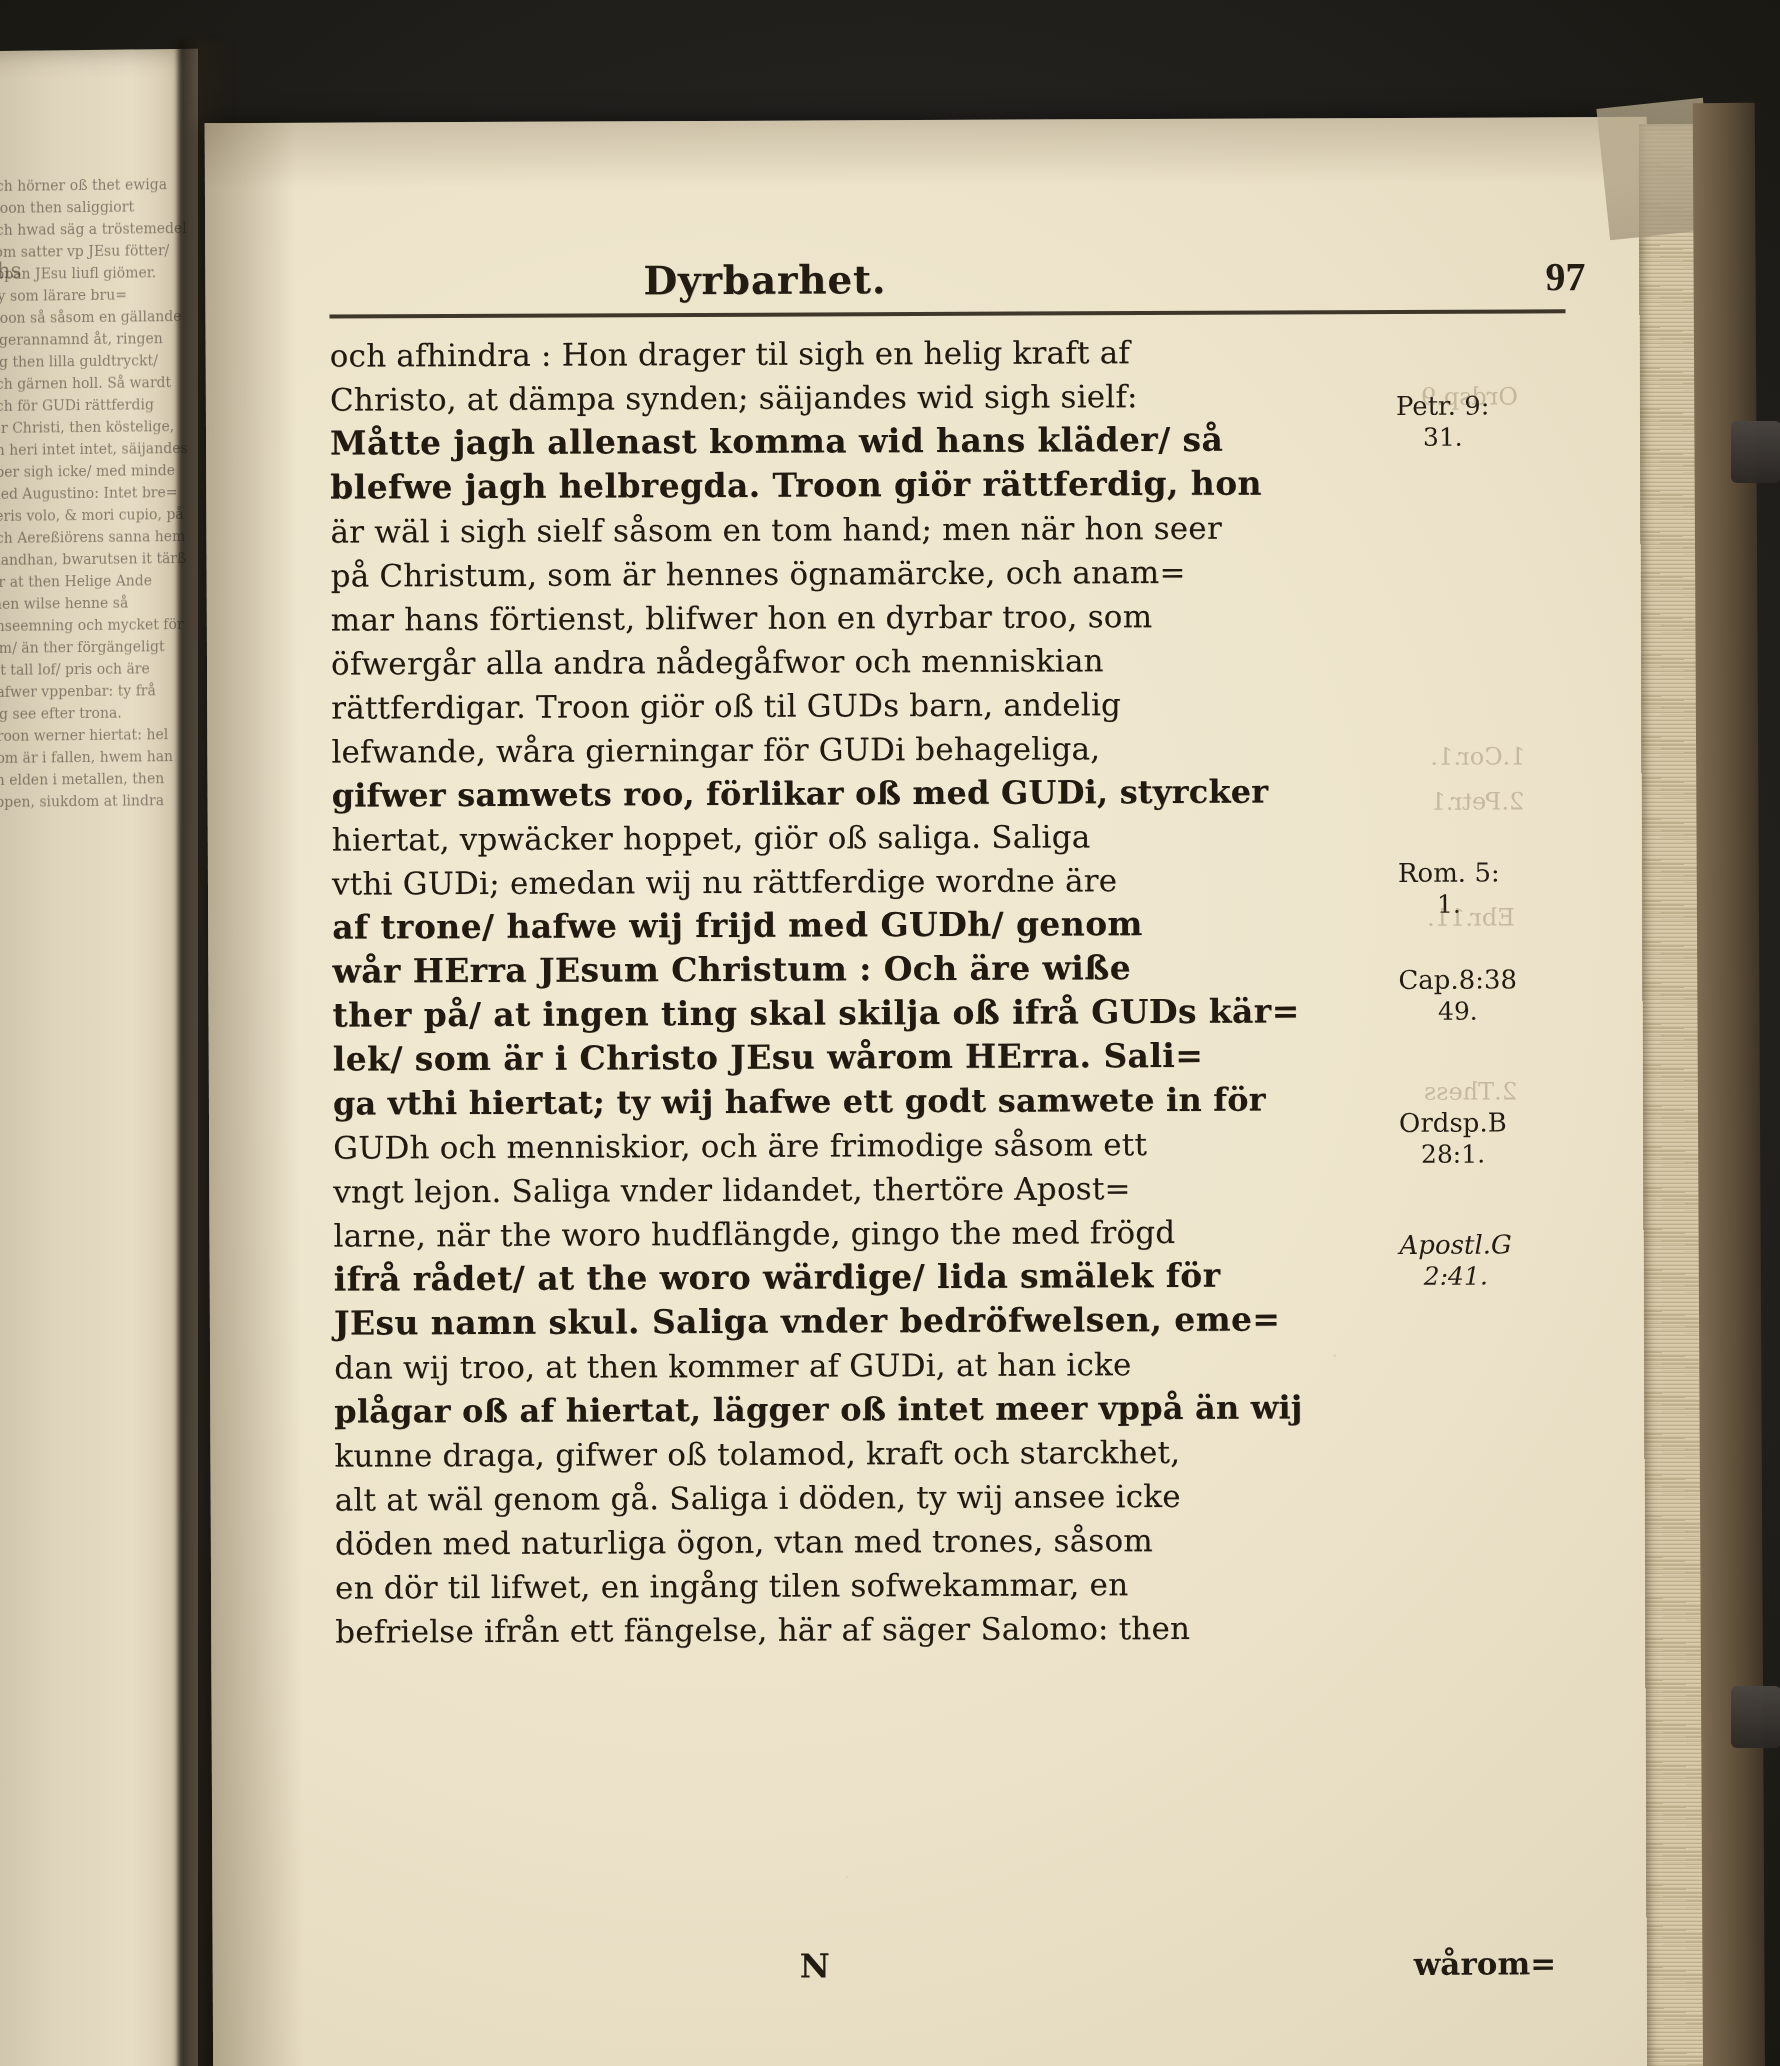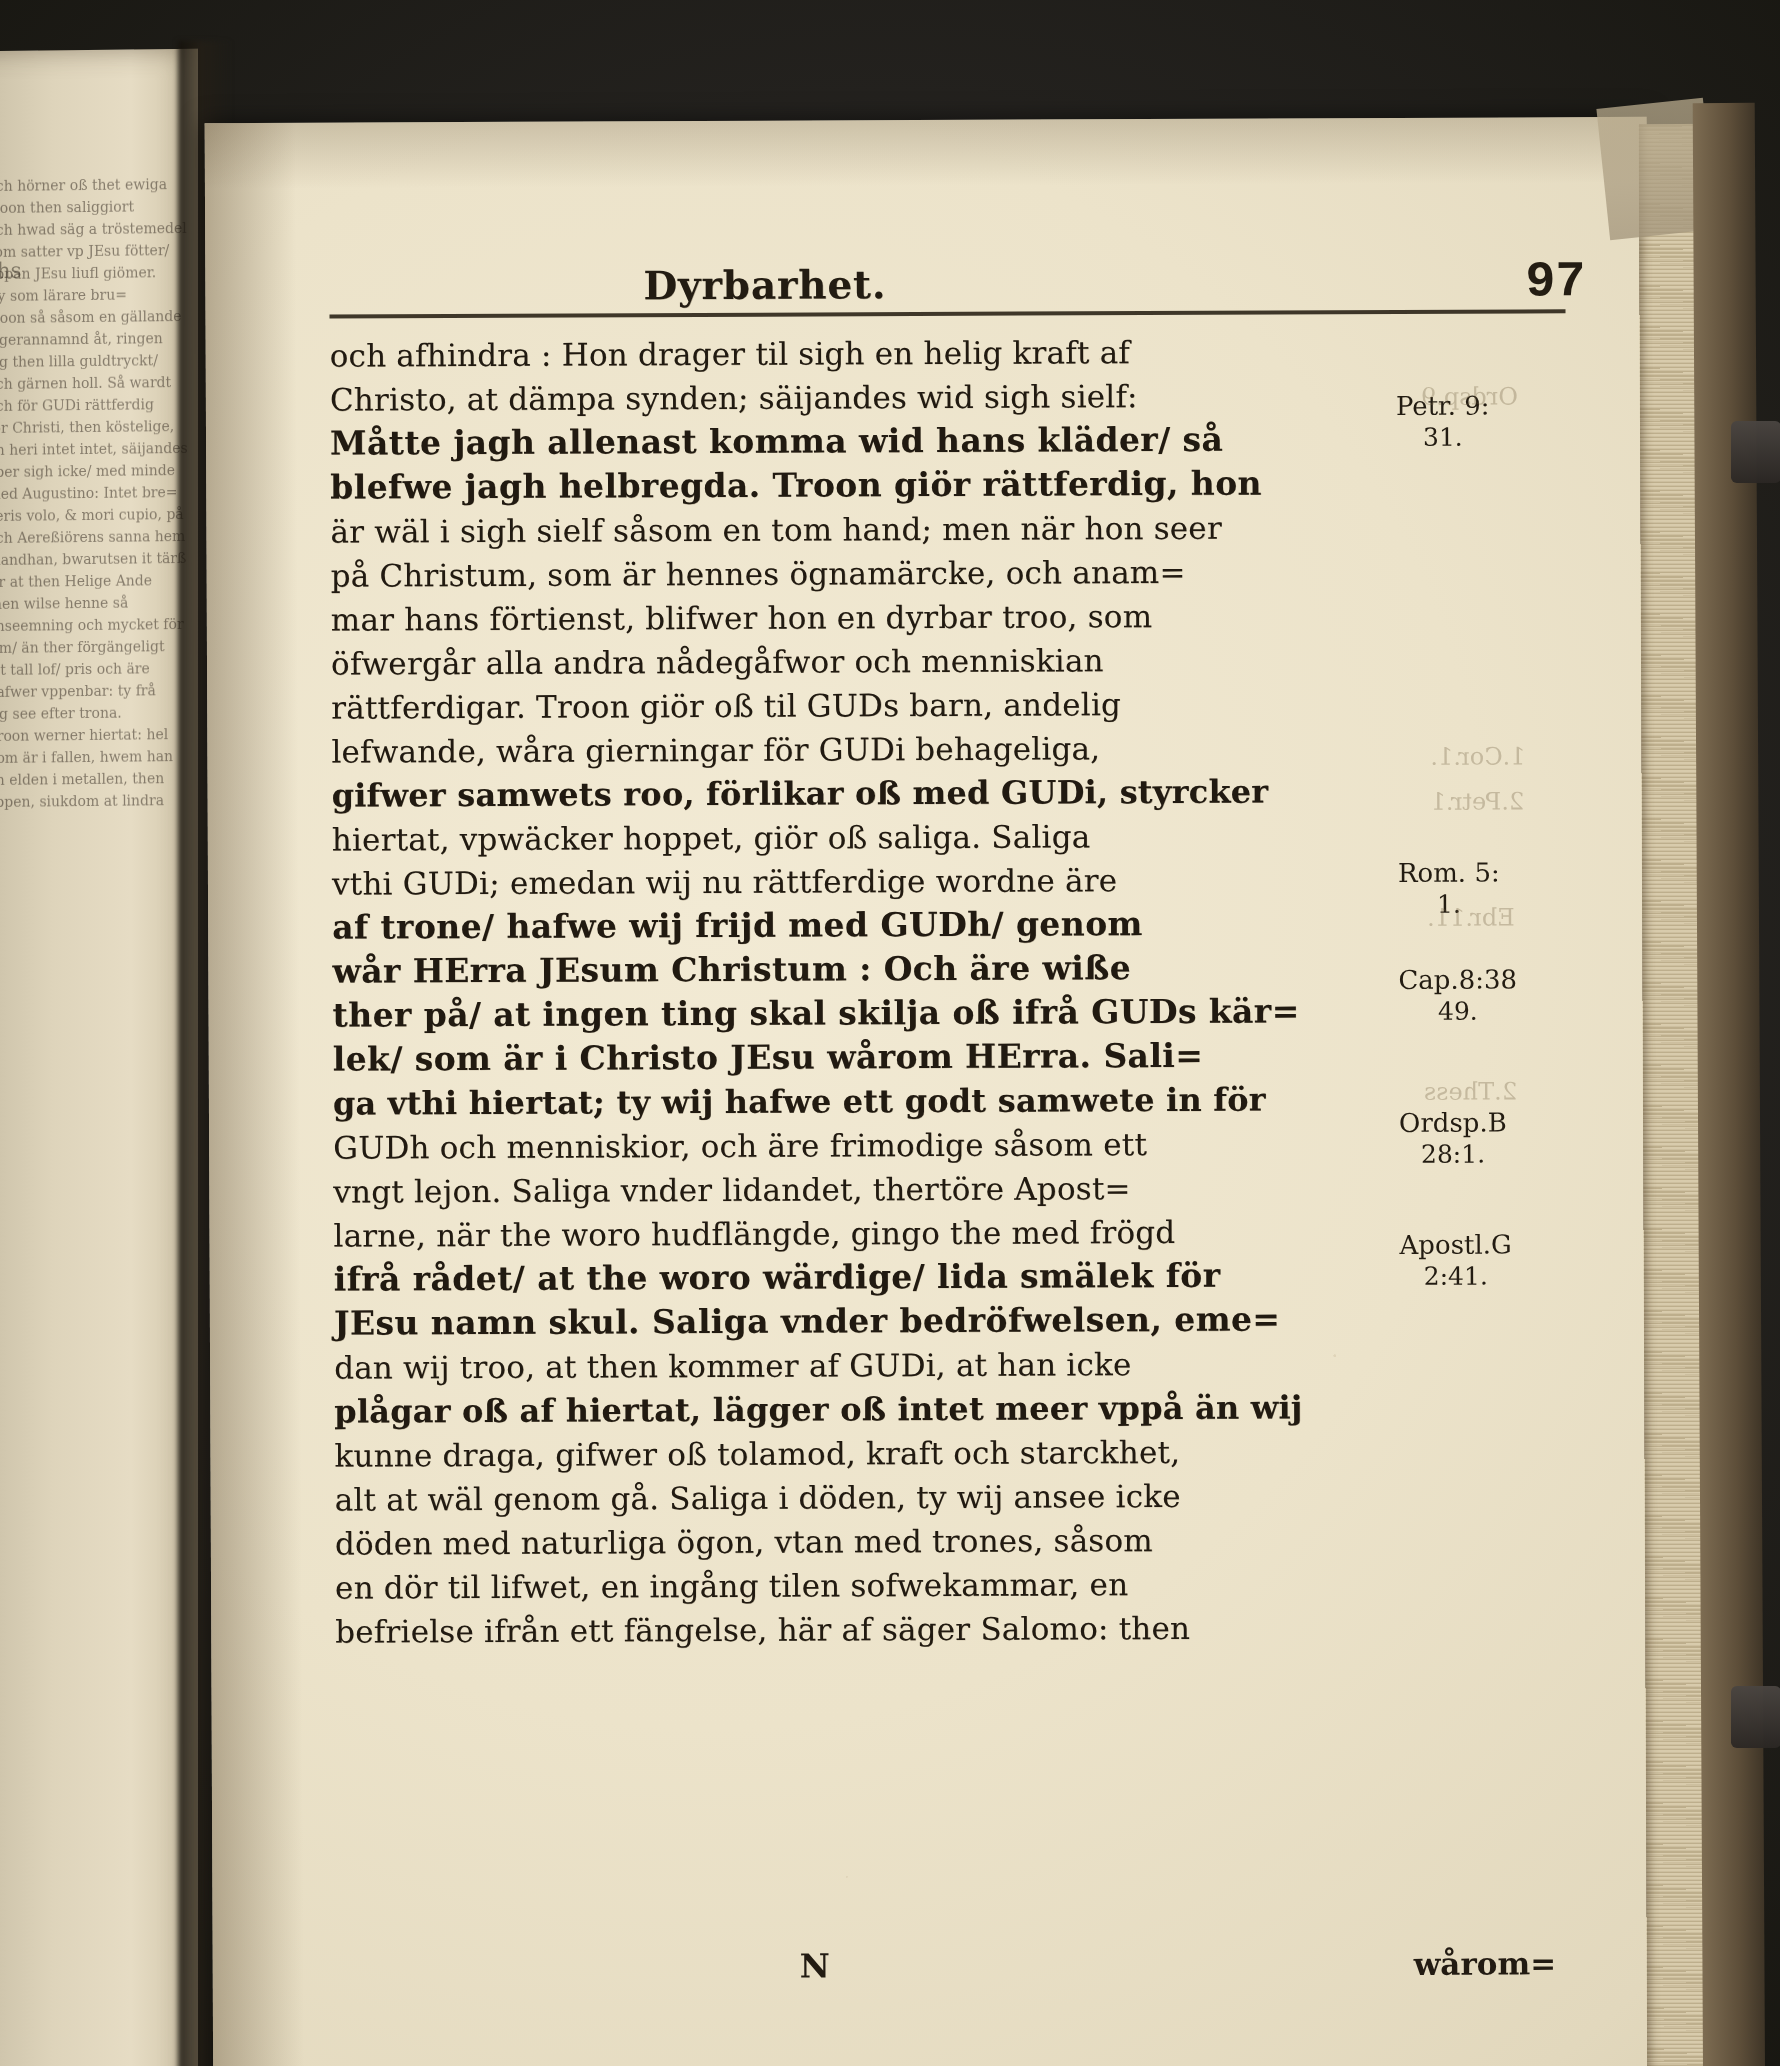--- a/index.html
+++ b/index.html
@@ -157,23 +157,23 @@
   .running-title {
     font-family: "DejaVu Serif", serif;
     font-weight: bold;
     font-size: 39px;
     letter-spacing: 0.8px;
     color: #231c12;
     margin-left: 314px;
     text-shadow: 0.4px 0.4px 0 rgba(60,45,25,.35);
   }
   .folio {
-    font-family: Liberation Mono, monospace;
-    font-weight: bold;
-    font-size: 50px;
+    font-family: Liberation Serif, serif;
+    font-weight: bold;
+    font-size: 40px;
     color: #241d13;
     margin-right: -58px;
   }
   .rule {
     position: absolute;
     left: 124px;
     top: 192px;
     width: 1236px;
     height: 3.7px;
     background: #2b2317;
@@ -330,21 +330,21 @@
         <span class="ln">döden med naturliga ögon, vtan med trones, såsom</span>
         <span class="ln">en dör til lifwet, en ingång tilen sofwekammar, en</span>
         <span class="ln">befrielse ifrån ett fängelse, här af säger Salomo: then</span>
       </div>
 
     <div class="margin-notes" id="margin-notes">
         <div class="mnote" style="top: 62px;"><span>Petr. 9:</span><span class="sub">31.</span></div>
         <div class="mnote" style="top: 529px;"><span>Rom.  5:</span><span class="sub">1.</span></div>
         <div class="mnote" style="top: 636px;"><span>Cap.8:38</span><span class="sub">49.</span></div>
         <div class="mnote" style="top: 779px;"><span>Ordsp.B</span><span class="sub">28:1.</span></div>
-        <div class="mnote" style="top: 901px;"><span>Apostl.G</span><span class="sub">2:41.</span></div>
+        <div class="mnote" style="top: 901px; font-style: italic;"><span>Apostl.G</span><span class="sub">2:41.</span></div>
       </div>
 
     <div id="ghost-layer">
         <div class="ghost" style="top: 264px; left: 1215px; position: absolute;">Ordsp.9</div>
         <div class="ghost" style="top: 624px; left: 1223px; position: absolute;">1.Cor.1.</div>
         <div class="ghost" style="top: 669px; left: 1223px; position: absolute;">2.Petr.1</div>
         <div class="ghost" style="top: 785px; left: 1219px; position: absolute;">Ebr.11.</div>
         <div class="ghost" style="top: 959px; left: 1215px; position: absolute;">2.Thess</div>
       </div>
 

